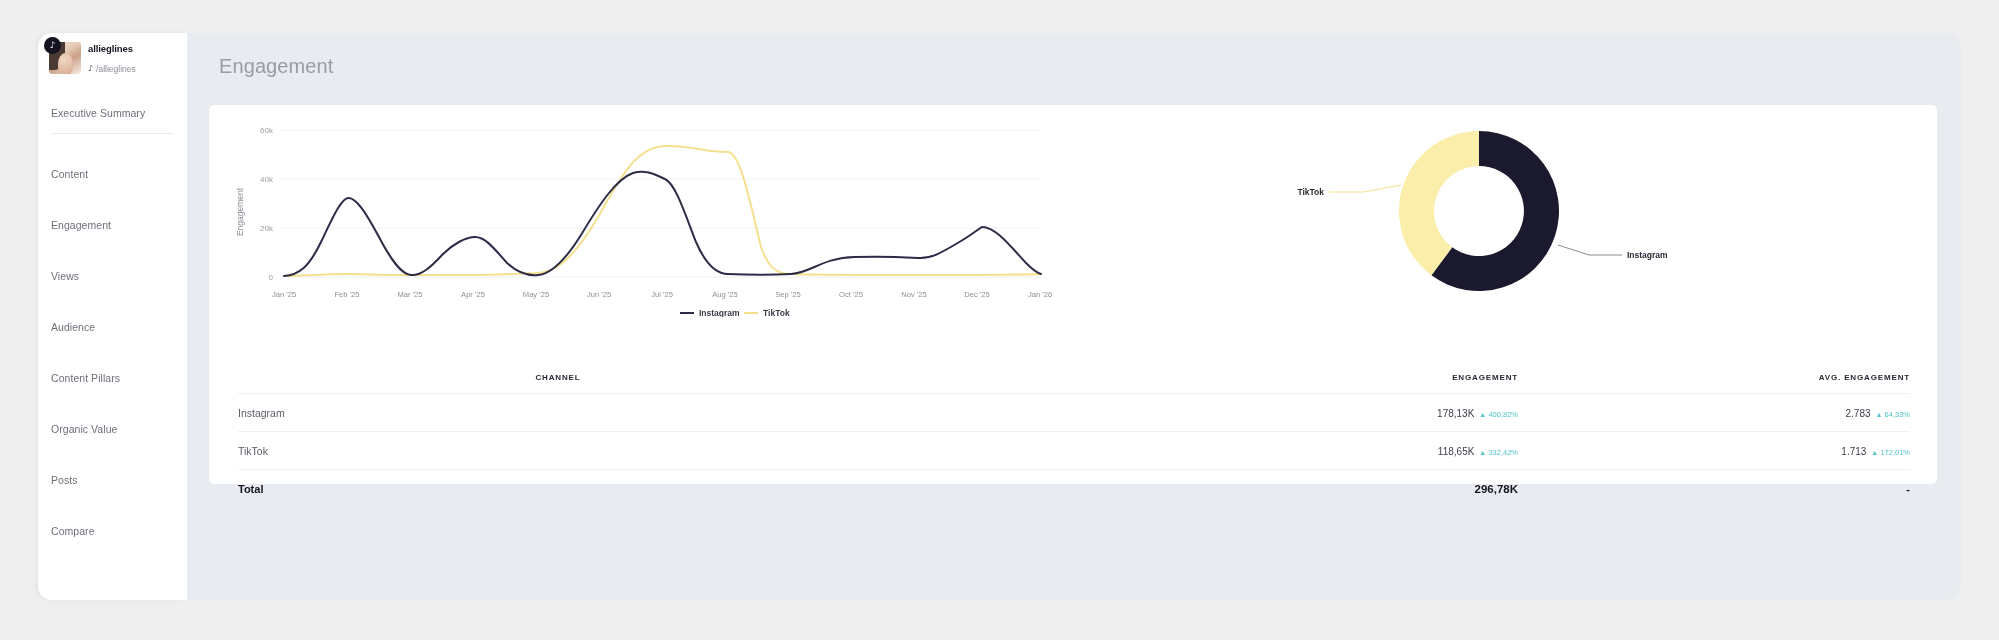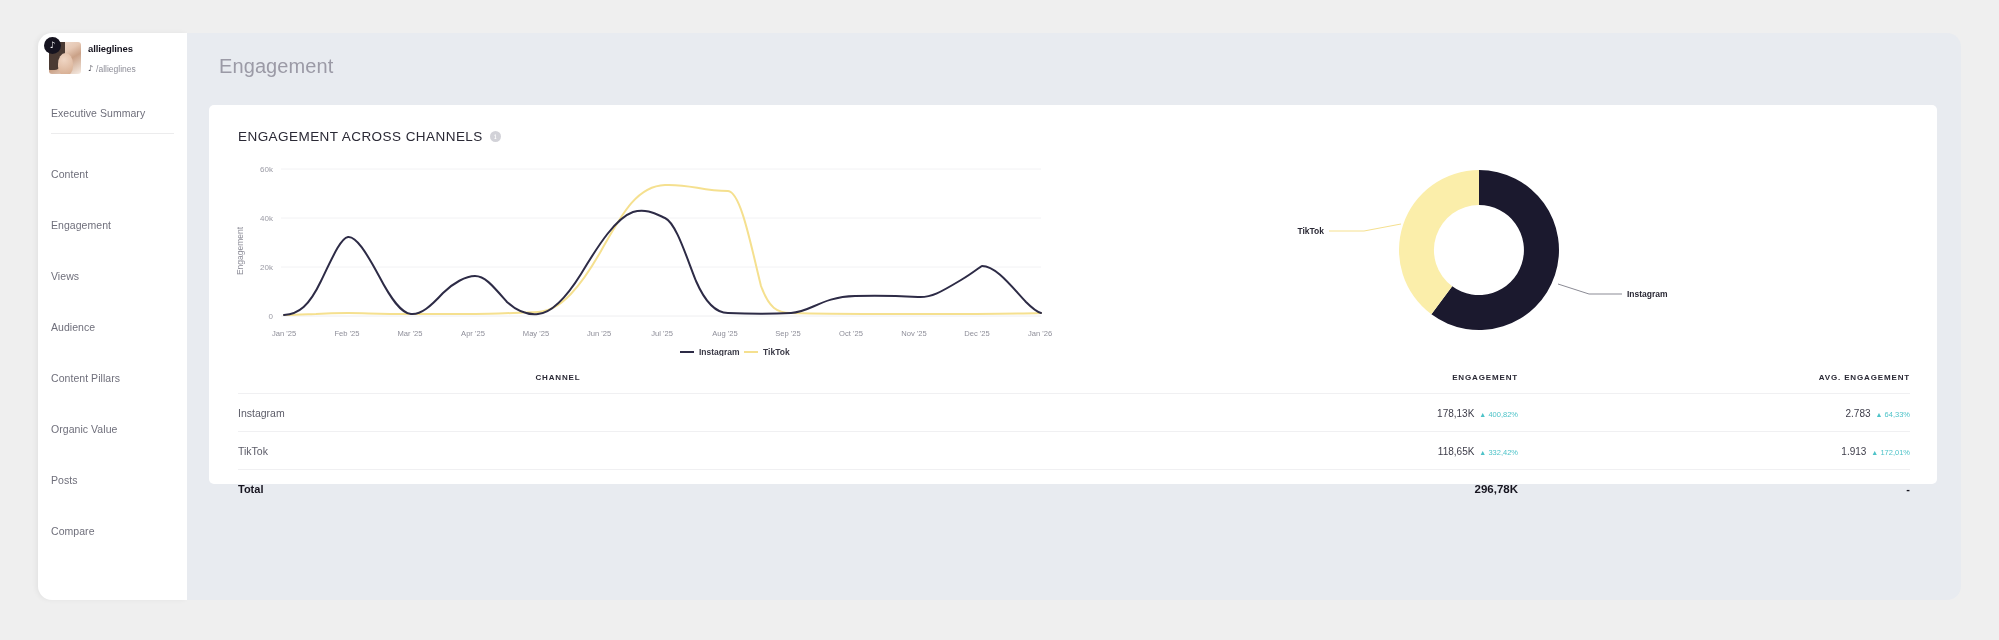--- a/index.html
+++ b/index.html
@@ -226,24 +226,20 @@
       </div>
     </div>
   </div>
 
   <div class="main">
 
     <div class="page-title">Engagement</div>
 
     <div class="card">
 
-      <div class="card-title-row">
-        <div class="card-title">ENGAGEMENT ACROSS CHANNELS</div>
-        <div class="info-icon">i</div>
-      </div>
 
       <div class="charts">
 
         <svg class="line-chart" viewBox="0 0 880 200" preserveAspectRatio="none">
 
           <line x1="60" y1="13" x2="820" y2="13" stroke="#f2f2f4" stroke-width="1"></line>
           <line x1="60" y1="62" x2="820" y2="62" stroke="#f2f2f4" stroke-width="1"></line>
           <line x1="60" y1="111" x2="820" y2="111" stroke="#f2f2f4" stroke-width="1"></line>
           <line x1="60" y1="160" x2="820" y2="160" stroke="#eeeef0" stroke-width="1"></line>
 
@@ -339,21 +335,21 @@
             <td class="num">
               <span class="val">2.783</span><span class="delta"><span class="caret">▲</span> <span>64,33%</span></span>
             </td>
           </tr>
           <tr>
             <td>TikTok</td>
             <td class="num">
               <span class="val">118,65K</span><span class="delta"><span class="caret">▲</span> <span>332,42%</span></span>
             </td>
             <td class="num">
-              <span class="val">1.913</span><span class="delta"><span class="caret">▲</span> <span>172,01%</span></span>
+              <span class="val">1.713</span><span class="delta"><span class="caret">▲</span> <span>172,01%</span></span>
             </td>
           </tr>
           <tr class="total">
             <td>Total</td>
             <td class="num">
               <span class="val">296,78K</span>
             </td>
             <td class="num dash">-</td>
           </tr>
         </tbody>

